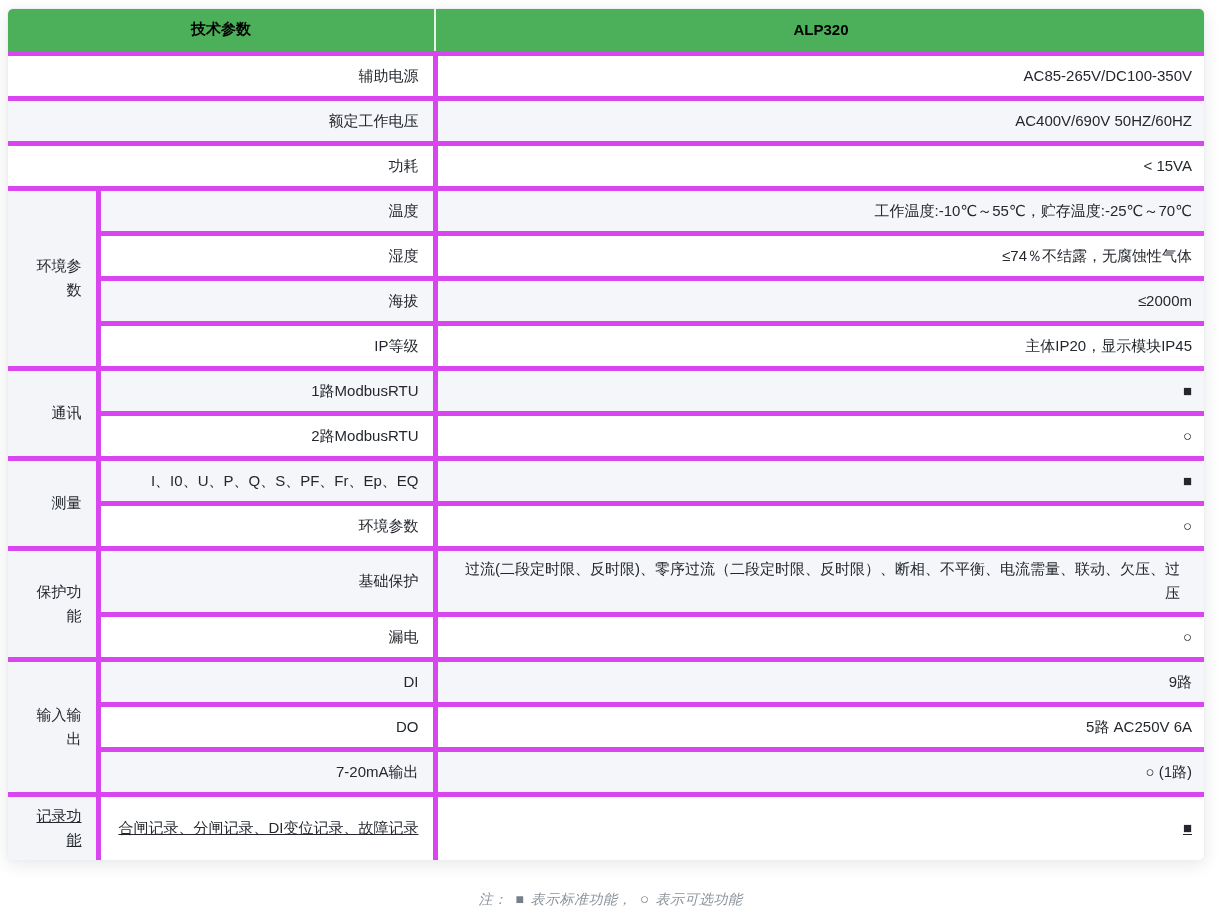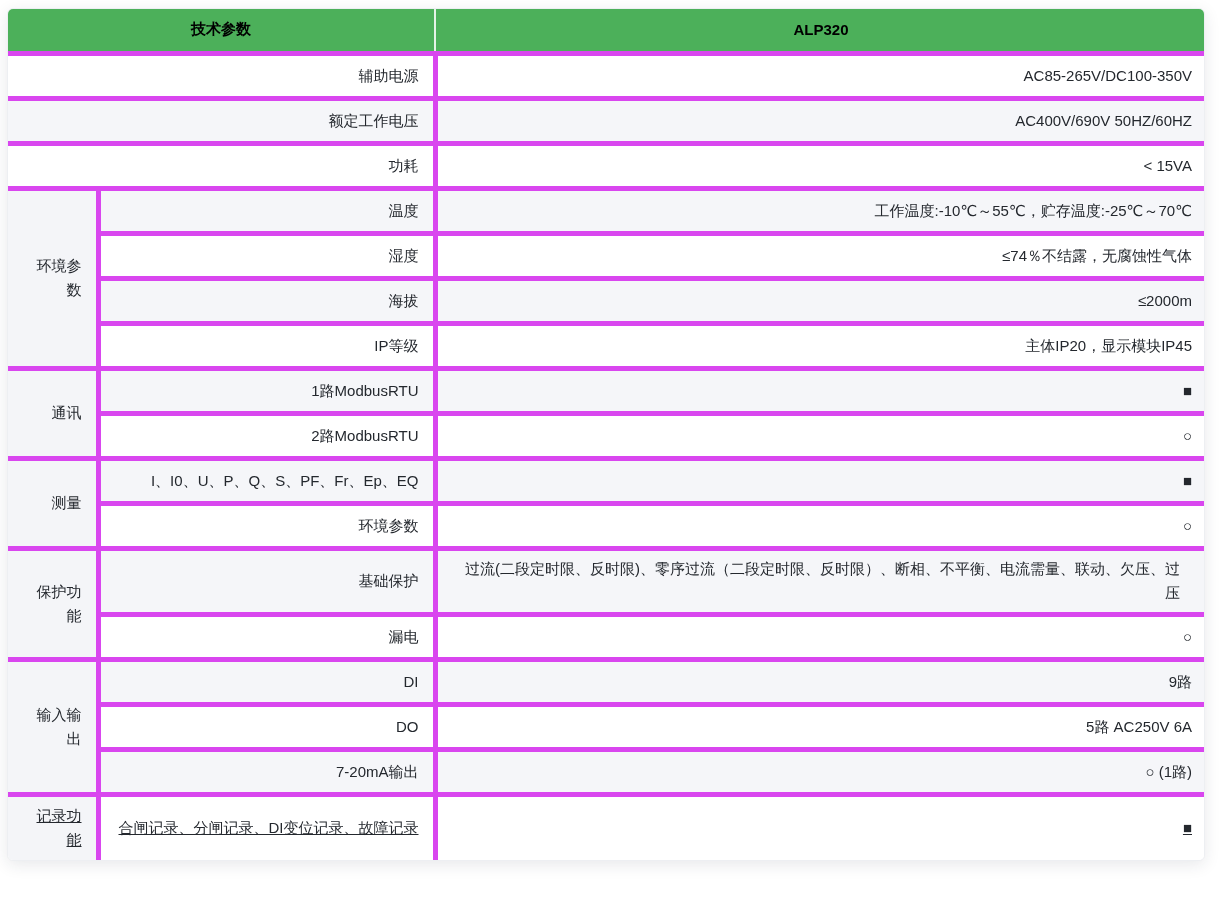--- a/index.html
+++ b/index.html
@@ -182,13 +182,16 @@
 
         <tr class="tall">
           <td class="group">记录功能</td>
           <td>合闸记录、分闸记录、DI变位记录、故障记录</td>
           <td>■</td>
         </tr>
       </tbody>
     </table>
   </div>
 
+  <div class="note">
+    <span>注：</span><span class="sym">■</span><span>表示标准功能，</span><span class="sym sym-circle">○</span><span>表示可选功能</span>
+  </div>
 </div>
 
 </body></html>

